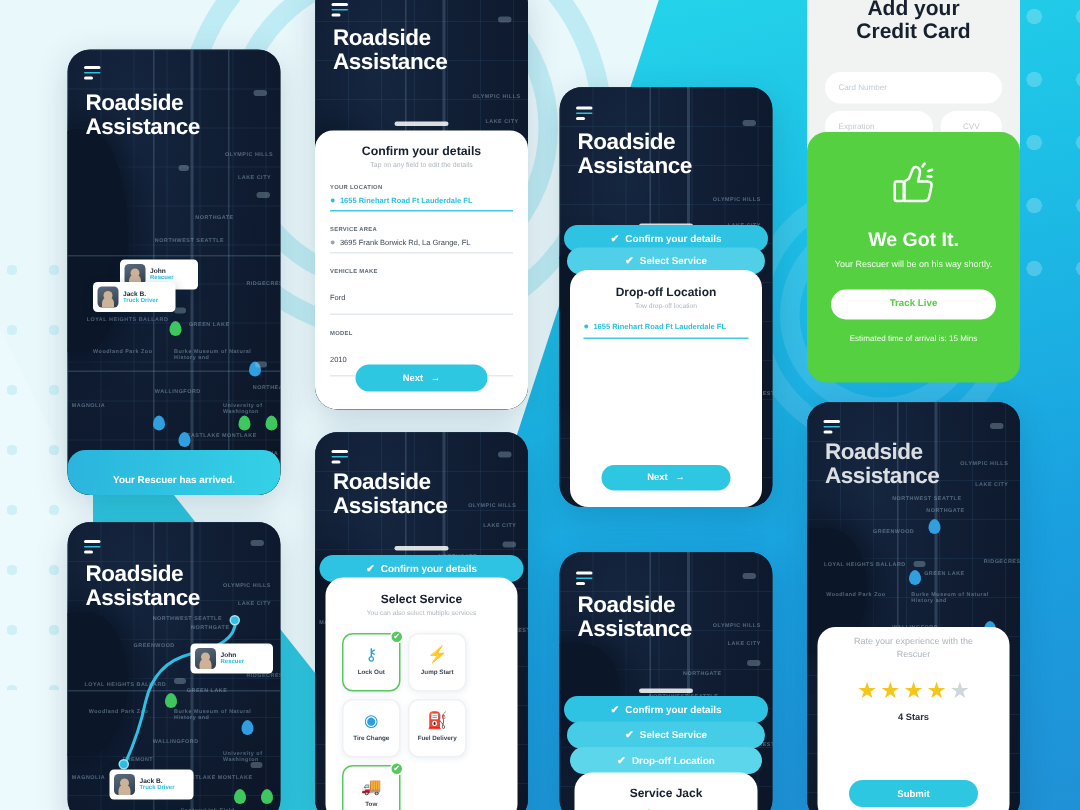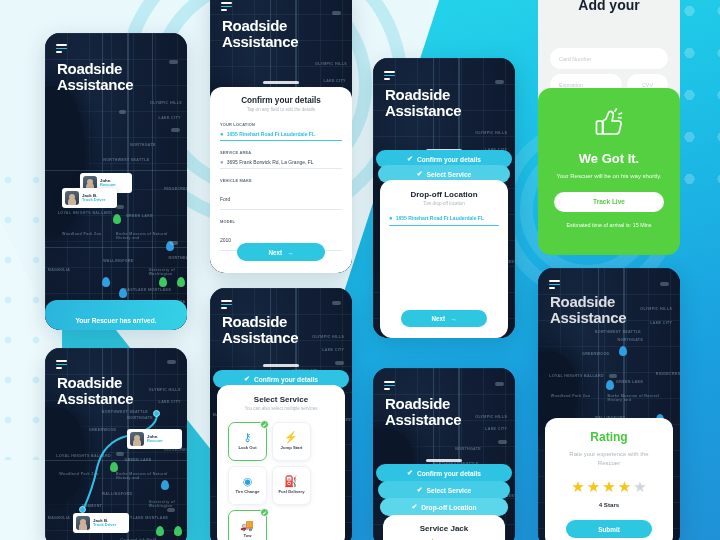--- a/index.html
+++ b/index.html
@@ -383,20 +383,21 @@
     <div class="btn-next" style="left:21px; bottom:11px; width:86px; height:17px; font-size:6.3px;">
       <span>Next</span>
       <span>→</span>
     </div>
   </div>
 </div>
 
 <div class="cc-panel" style="left:538px; top:-18px; width:142px; height:130px;">
   <div class="cc-title" style="padding-top:16px; font-size:14px;">
     <div>Add your</div>
+    <div>Credit Card</div>
   </div>
   <div class="cc-input" style="left:12px; top:66px; width:118px; height:21px; font-size:5.4px;">
     <span>Card Number</span>
   </div>
   <div class="cc-input" style="left:12px; top:92px; width:72px; height:21px; font-size:5.4px;">
     <span>Expiration</span>
   </div>
   <div class="cc-input" style="left:89px; top:92px; width:41px; height:21px; font-size:5.4px; justify-content:center; padding-left:0;">
     <span>CVV</span>
   </div>
@@ -612,21 +613,20 @@
       <i></i>
       <i></i>
       <i></i>
     </div>
   <div class="phone-title" style="top:26px; font-size:15px; opacity:.85;">
     <div>Roadside</div>
     <div>Assistance</div>
   </div>
 
   <div class="sheet" style="left:7px; top:150px; width:128px; height:130px;">
-    <div class="sheet-title" style="margin-top:12px; font-size:12px; color:#45c93f;">Rating</div>
     <div class="sheet-sub" style="margin:6px auto 0; font-size:6px; width:92px; line-height:1.5;">Rate your experience with the Rescuer</div>
     <div class="stars" style="margin-top:11px;">
       <span class="star">★</span>
       <span class="star">★</span>
       <span class="star">★</span>
       <span class="star">★</span>
       <span class="star off">★</span>
     </div>
     <div style="text-align:center; margin-top:7px; font-size:6.2px; font-weight:700; color:#28313c;">4 Stars</div>
     <div class="btn-submit" style="left:21px; bottom:10px; width:86px; height:18px; font-size:6.4px;">Submit</div>

